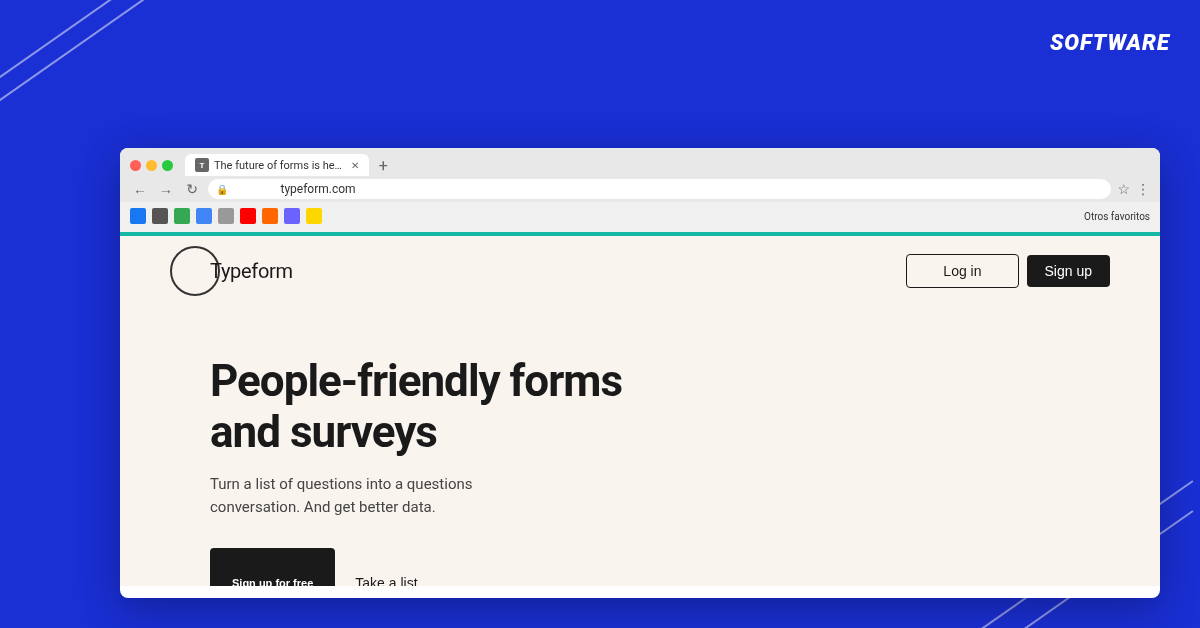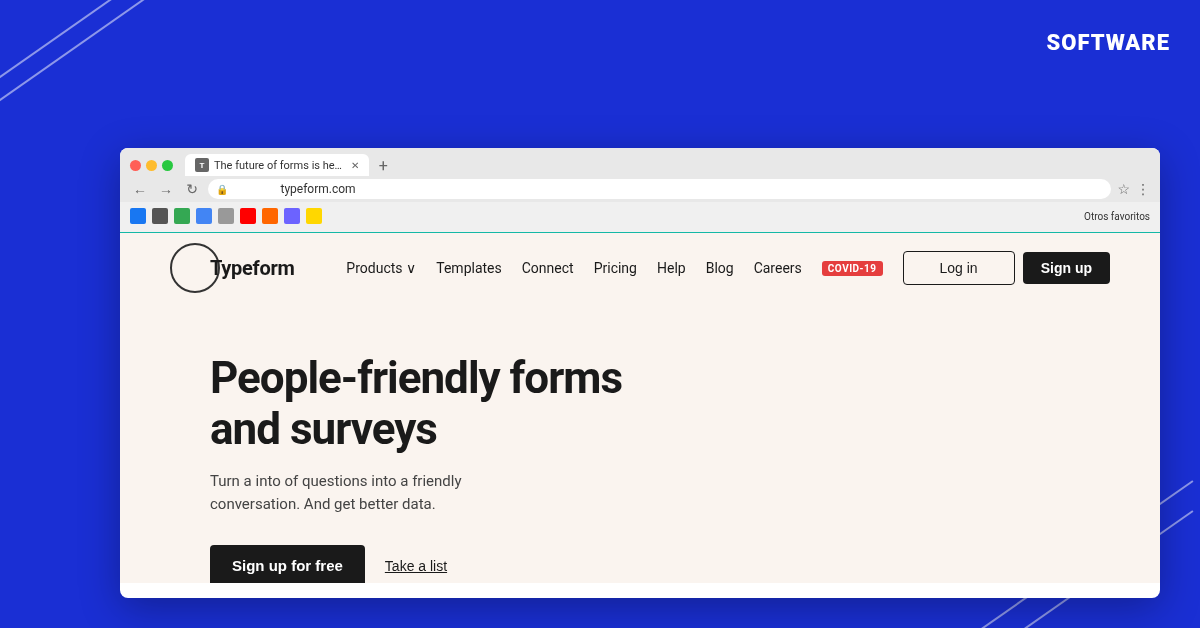--- a/index.html
+++ b/index.html
@@ -77,20 +77,21 @@
       z-index: 10;
       text-align: center;
     }
     .badge-top-right .badge-text {
       color: white;
       font-size: 22px;
       font-weight: 900;
       letter-spacing: 1px;
       line-height: 1.15;
       text-transform: uppercase;
+      font-style: italic;
     }
 
     
     .browser-window {
       position: absolute;
       top: 148px;
       left: 120px;
       right: 40px;
       bottom: 30px;
       background: white;
@@ -218,21 +219,21 @@
       color: #555;
     }
 
     .bookmarks-row {
       background: #f0f0f0;
       height: 24px;
       display: flex;
       align-items: center;
       padding: 16px 10px;
       gap: 6px;
-      border-bottom: 1px solid #14b8a6;
+      border-bottom: 4px solid #14b8a6;
       overflow: hidden;
     }
     .bookmark-item {
       width: 16px;
       height: 16px;
       border-radius: 2px;
       flex-shrink: 0;
     }
 
     
@@ -262,21 +263,21 @@
     .logo-circle {
       width: 50px;
       height: 50px;
       border-radius: 50%;
       border: 2px solid #333;
       margin-right: -10px;
       background: transparent;
     }
     .logo-text {
       font-size: 20px;
-      font-weight: 700;
+      font-weight: 400;
       color: #1a1a1a;
       letter-spacing: -0.3px;
     }
 
     .nav-links {
       display: flex;
       align-items: center;
       gap: 20px;
       margin-right: 20px;
     }
@@ -313,21 +314,21 @@
       cursor: pointer;
       color: #1a1a1a;
     }
 
     .btn-signup {
       padding: 8px 18px;
       border: none;
       background: #1a1a1a;
       border-radius: 4px;
       font-size: 14px;
-      font-weight: 700;
+      font-weight: 400;
       cursor: pointer;
       color: white;
     }
 
     
     .hero-section {
       padding: 50px 50px;
       margin-left: 40px;
     }
 
@@ -349,26 +350,26 @@
     }
 
     .hero-actions {
       display: flex;
       align-items: center;
       gap: 20px;
       margin-top: 30px;
     }
 
     .btn-signup-free {
-      padding: 12px 22px;
+      padding: 29px 22px;
       background: #1a1a1a;
       color: white;
       border: none;
       border-radius: 4px;
-      font-size: 15px;
+      font-size: 11px;
       font-weight: 600;
       cursor: pointer;
     }
 
     .btn-peek {
       font-size: 14px;
       color: #1a1a1a;
       text-decoration: underline;
       cursor: pointer;
       background: none;
@@ -467,43 +468,33 @@
 
   <div class="website-content">
 
     <nav class="site-nav">
 
       <div class="site-logo">
         <div class="logo-circle"></div>
         <span class="logo-text">Typeform</span>
       </div>
 
-      <div class="nav-links">
-        <a class="nav-link">Products ∨</a>
-        <a class="nav-link">Templates</a>
-        <a class="nav-link">Connect</a>
-        <a class="nav-link">Pricing</a>
-        <a class="nav-link">Help</a>
-        <a class="nav-link">Blog</a>
-        <a class="nav-link">Careers</a>
-        <span class="covid-badge">COVID-19</span>
-      </div>
 
       <div class="nav-actions">
         <button class="btn-login">Log in</button>
         <button class="btn-signup">Sign up</button>
       </div>
 
     </nav>
 
     <div class="hero-section">
       <h1 class="hero-title">
         People-friendly forms<br>and surveys
       </h1>
-      <p class="hero-subtitle">Turn a into of questions into a friendly conversation. And get better data.</p>
+      <p class="hero-subtitle">Turn a list of questions into a questions conversation. And get better data.</p>
       <div class="hero-actions">
         <button class="btn-signup-free">Sign up for free</button>
         <button class="btn-peek">Take a list</button>
       </div>
     </div>
 
   </div>
 </div>
 
 </body></html>

